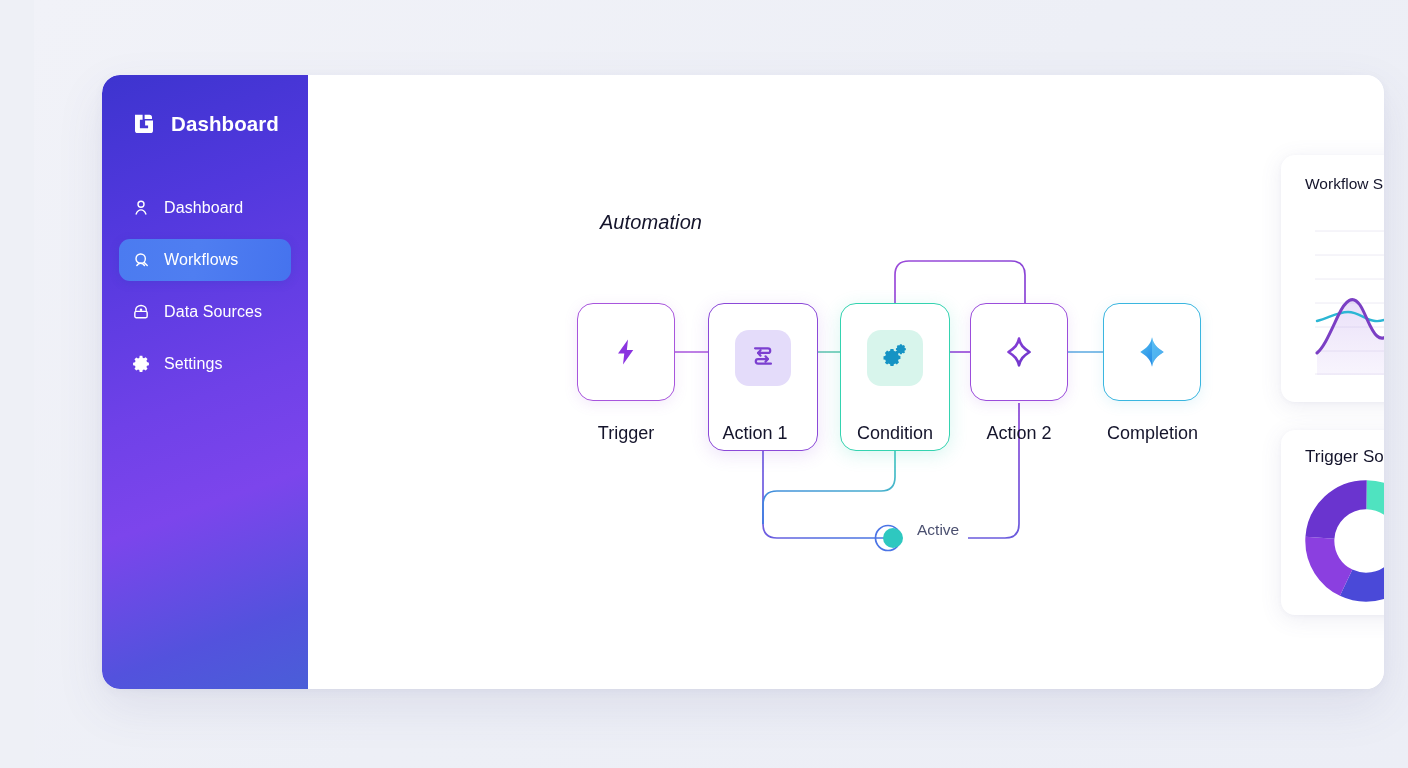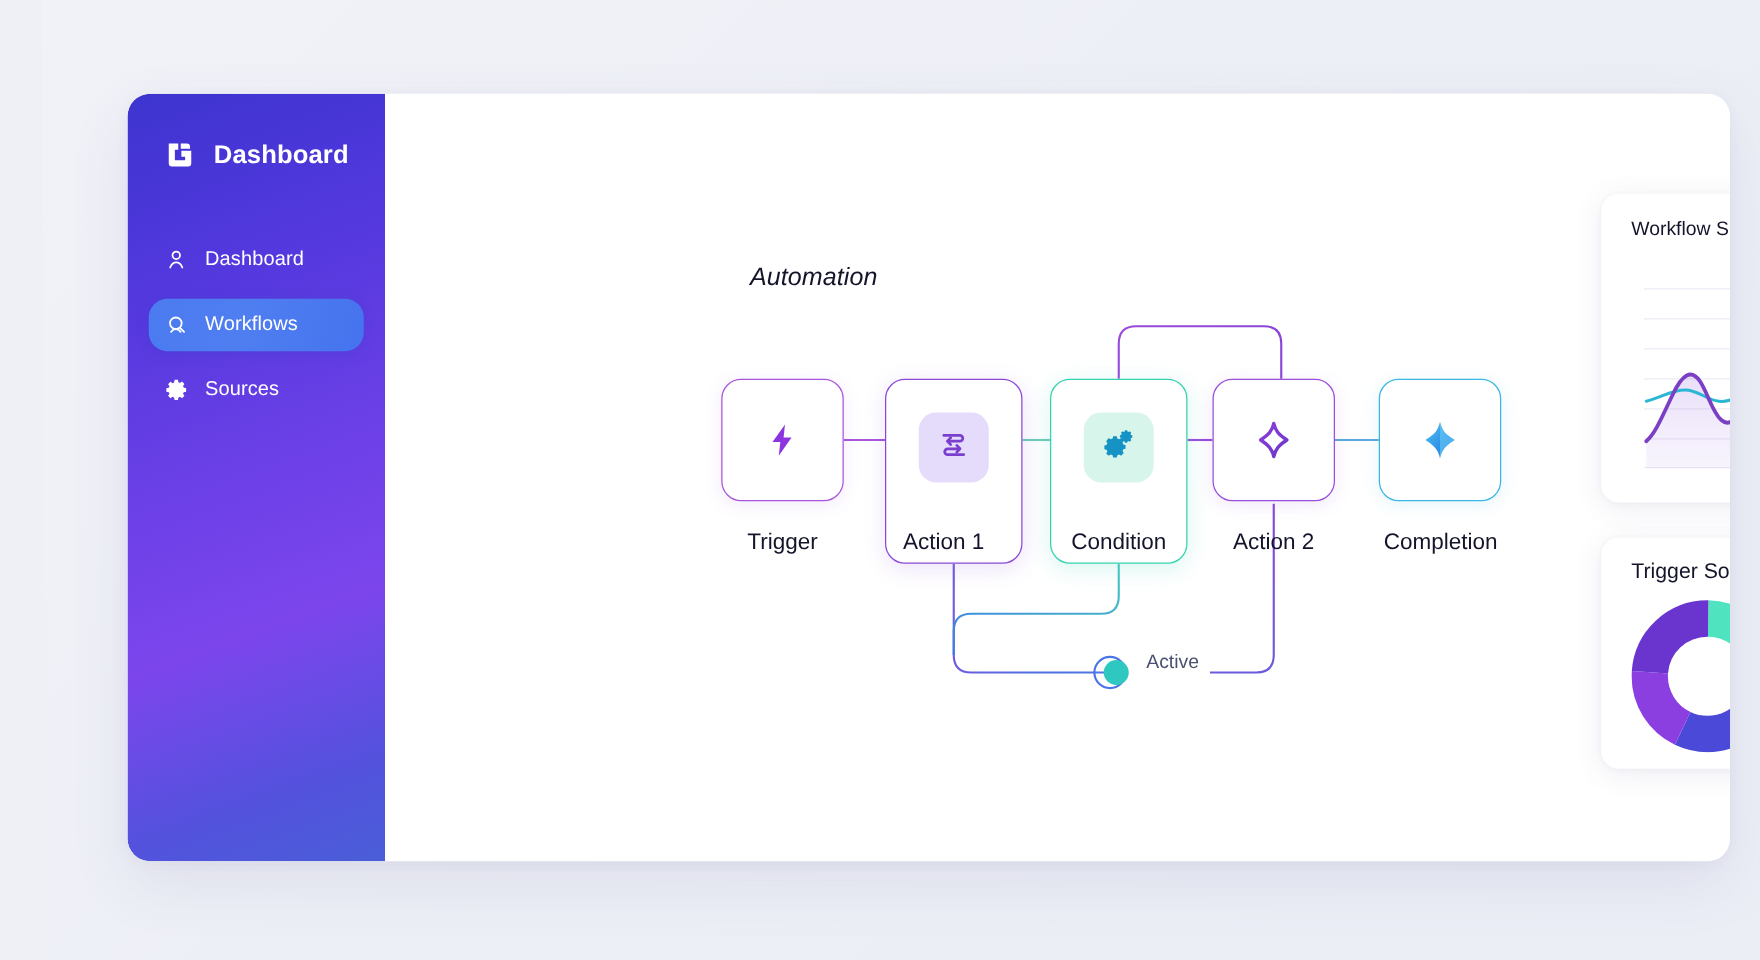--- a/index.html
+++ b/index.html
@@ -58,21 +58,20 @@
     gap: 13px;
     height: 42px;
     padding: 0 12px;
     border-radius: 11px;
     margin-bottom: 10px;
     cursor: pointer;
   }
   .nav-item.active {
     background: linear-gradient(100deg, #4b7bf0 0%, #4f7ef1 45%, #4573ee 100%);
     box-shadow: 0 2px 10px rgba(40,60,180,0.22);
-    border-radius: 15px;
   }
   .nav-icon { width: 20px; height: 20px; flex: 0 0 20px; display:block; }
   .nav-label {
     color: #ffffff;
     font-size: 16px;
     font-weight: 400;
     white-space: nowrap;
     letter-spacing: 0.1px;
   }
   .nav-item.active .nav-label { font-weight: 500; }
@@ -209,29 +208,39 @@
           <span>
             <svg class="nav-icon" viewBox="0 0 24 24" fill="none" stroke="#ffffff" stroke-width="1.7" stroke-linecap="round">
               <circle cx="11.6" cy="10.4" r="5.6"></circle>
               <path d="M7.0 18.6c1.2-1.7 2.8-2.6 4.6-2.6s3.4 0.9 4.6 2.6"></path>
               <path d="M15.9 15.0l3.6 3.7"></path>
             </svg>
           </span>
           <span class="nav-label">Workflows</span>
         </div>
 
+        <div class="nav-item">
+          <span>
+            <svg class="nav-icon" viewBox="0 0 24 24" fill="none" stroke="#ffffff" stroke-width="1.7" stroke-linecap="round" stroke-linejoin="round">
+              <path d="M5.6 9.8c0-3.2 2.8-5.6 6.4-5.6s6.4 2.4 6.4 5.6"></path>
+              <rect x="4.6" y="11.2" width="14.8" height="7.6" rx="1.6"></rect>
+              <circle cx="12" cy="9.4" r="1.5" fill="#ffffff" stroke="none"></circle>
+            </svg>
+          </span>
+          <span class="nav-label">Data Sources</span>
+        </div>
 
         <div class="nav-item">
           <span>
             <svg class="nav-icon" viewBox="0 0 24 24" fill="#ffffff">
               <path d="M12 8.3a3.7 3.7 0 1 0 0 7.4 3.7 3.7 0 0 0 0-7.4Zm0 5.6a1.9 1.9 0 1 1 0-3.8 1.9 1.9 0 0 1 0 3.8Z"></path>
               <path d="M10.4 2.2h3.2l.45 2.35c.55.17 1.07.39 1.55.66l1.98-1.34 2.26 2.26-1.34 1.98c.27.48.49 1 .66 1.55L21.5 10.4v3.2l-2.34.45c-.17.55-.39 1.07-.66 1.55l1.34 1.98-2.26 2.26-1.98-1.34c-.48.27-1 .49-1.55.66L13.6 21.5h-3.2l-.45-2.34a7.1 7.1 0 0 1-1.55-.66l-1.98 1.34-2.26-2.26 1.34-1.98a7.1 7.1 0 0 1-.66-1.55L2.5 13.6v-3.2l2.34-.45c.17-.55.39-1.07.66-1.55L4.16 6.42l2.26-2.26 1.98 1.34c.48-.27 1-.49 1.55-.66L10.4 2.2Z"></path>
             </svg>
           </span>
-          <span class="nav-label">Sources</span>
+          <span class="nav-label">Settings</span>
         </div>
 
       </nav>
     </aside>
 
     <section class="main">
 
       <div class="canvas-title">Automation</div>
 
       <svg class="flow-svg" viewBox="0 0 1076 614">

